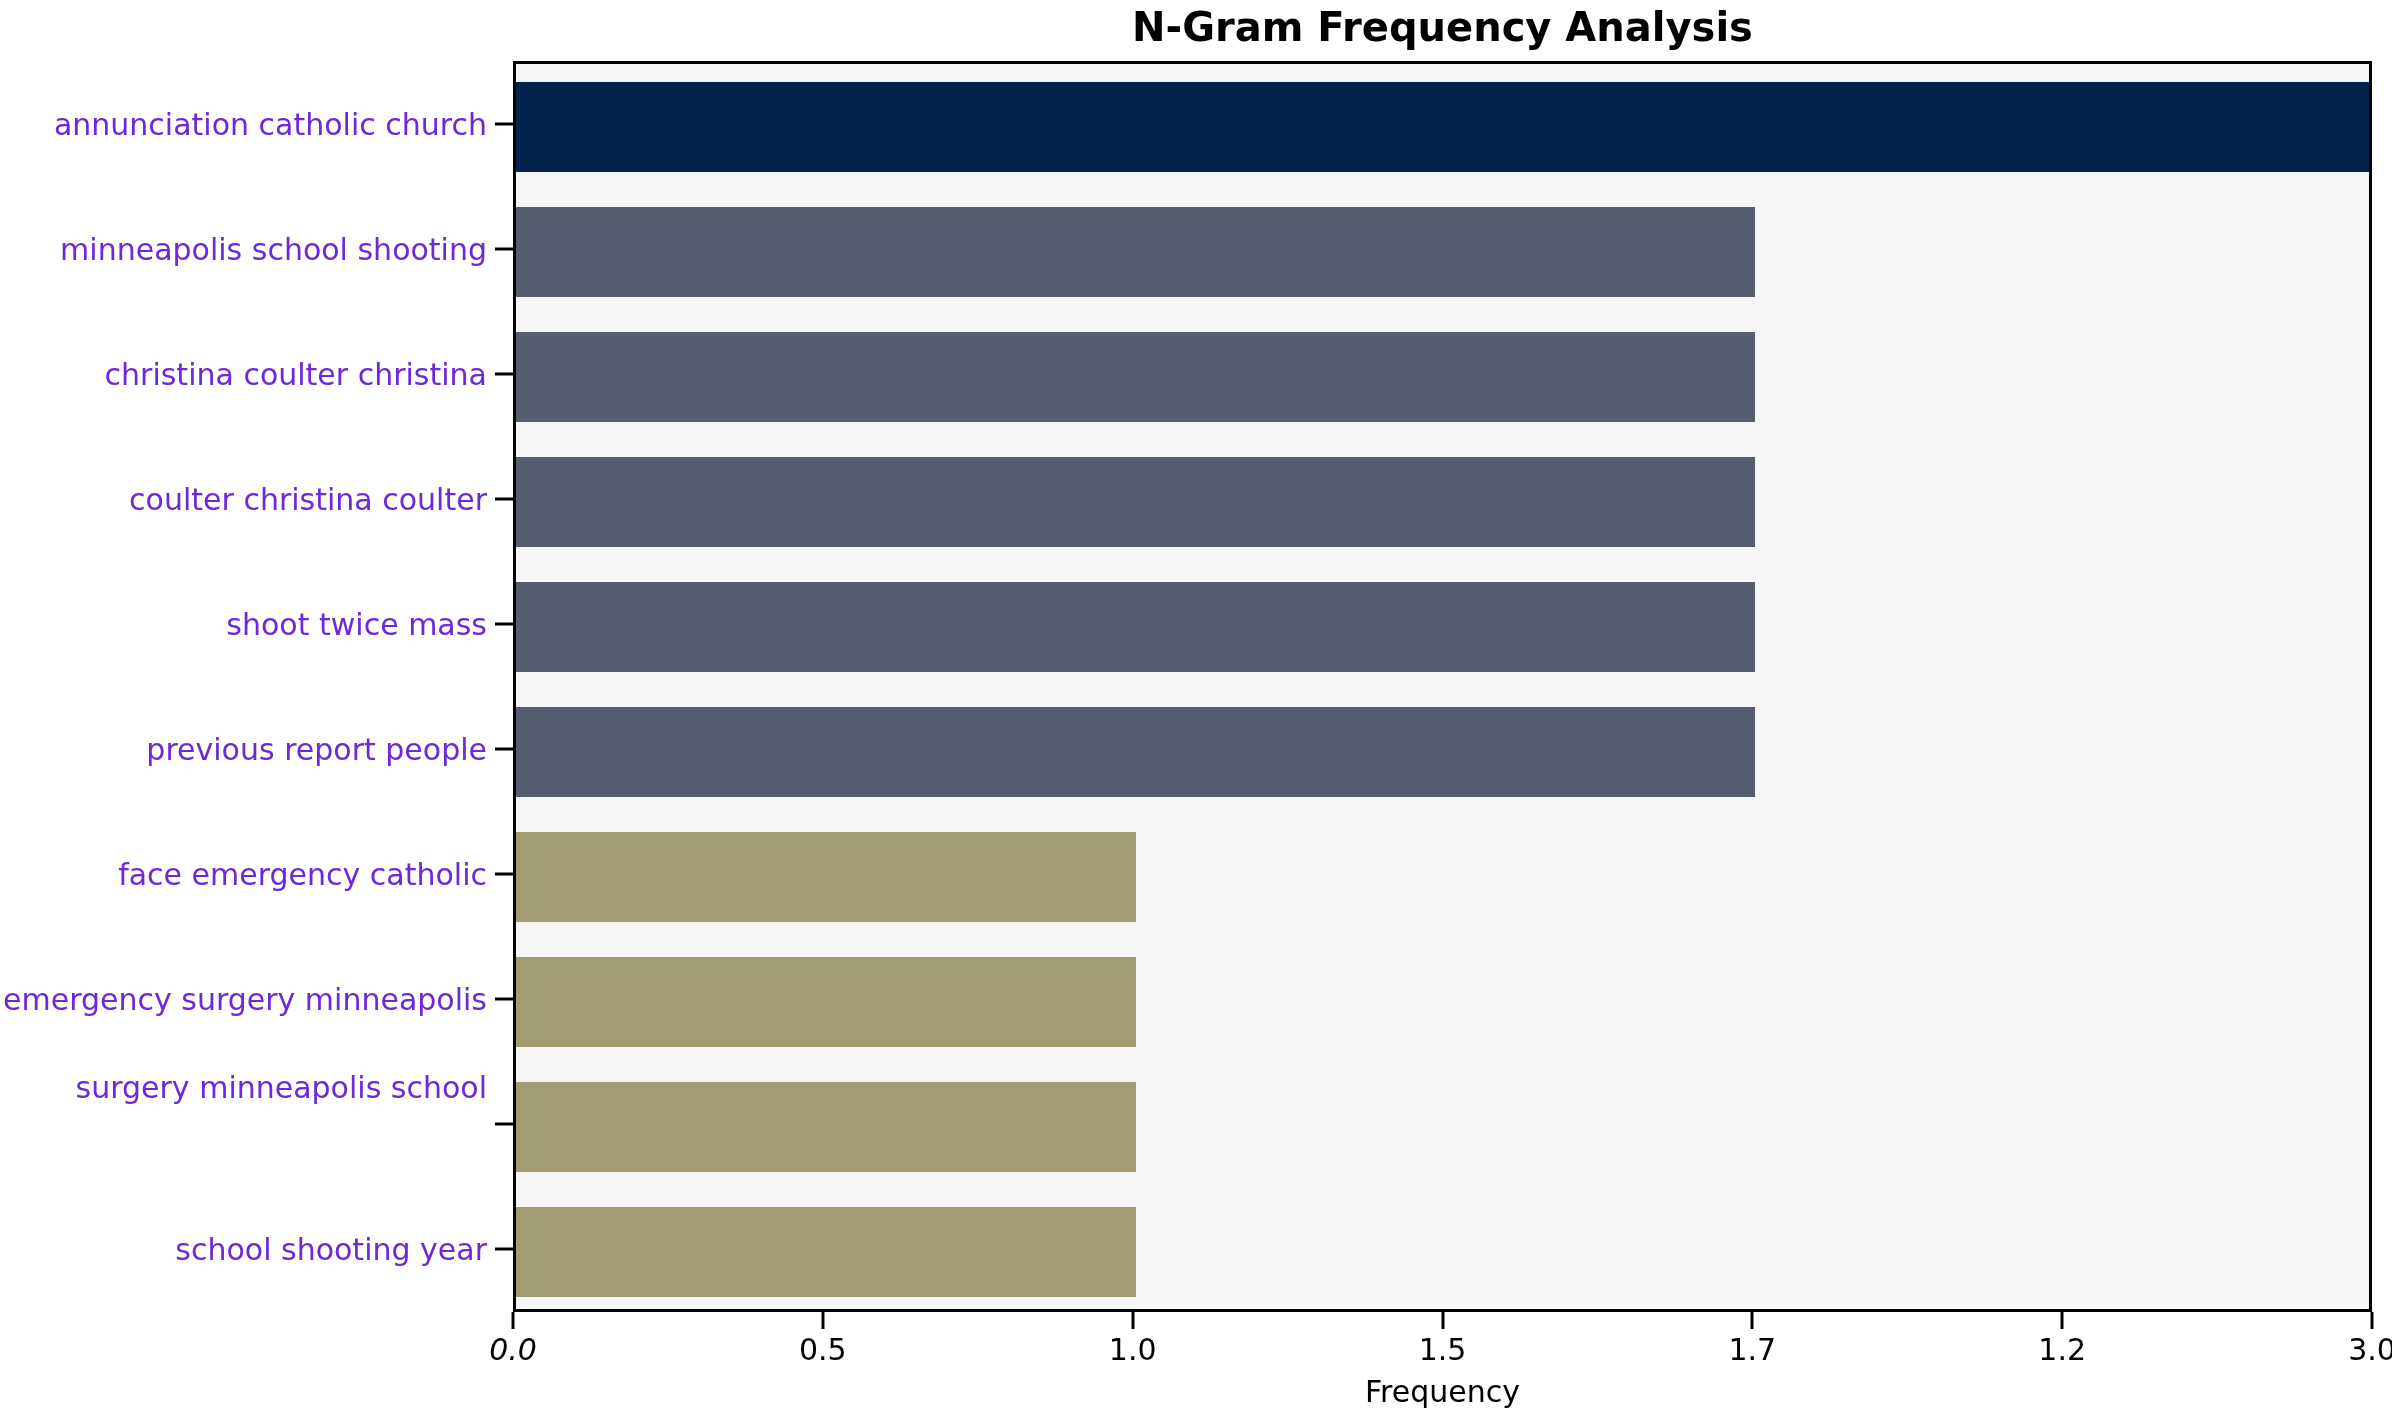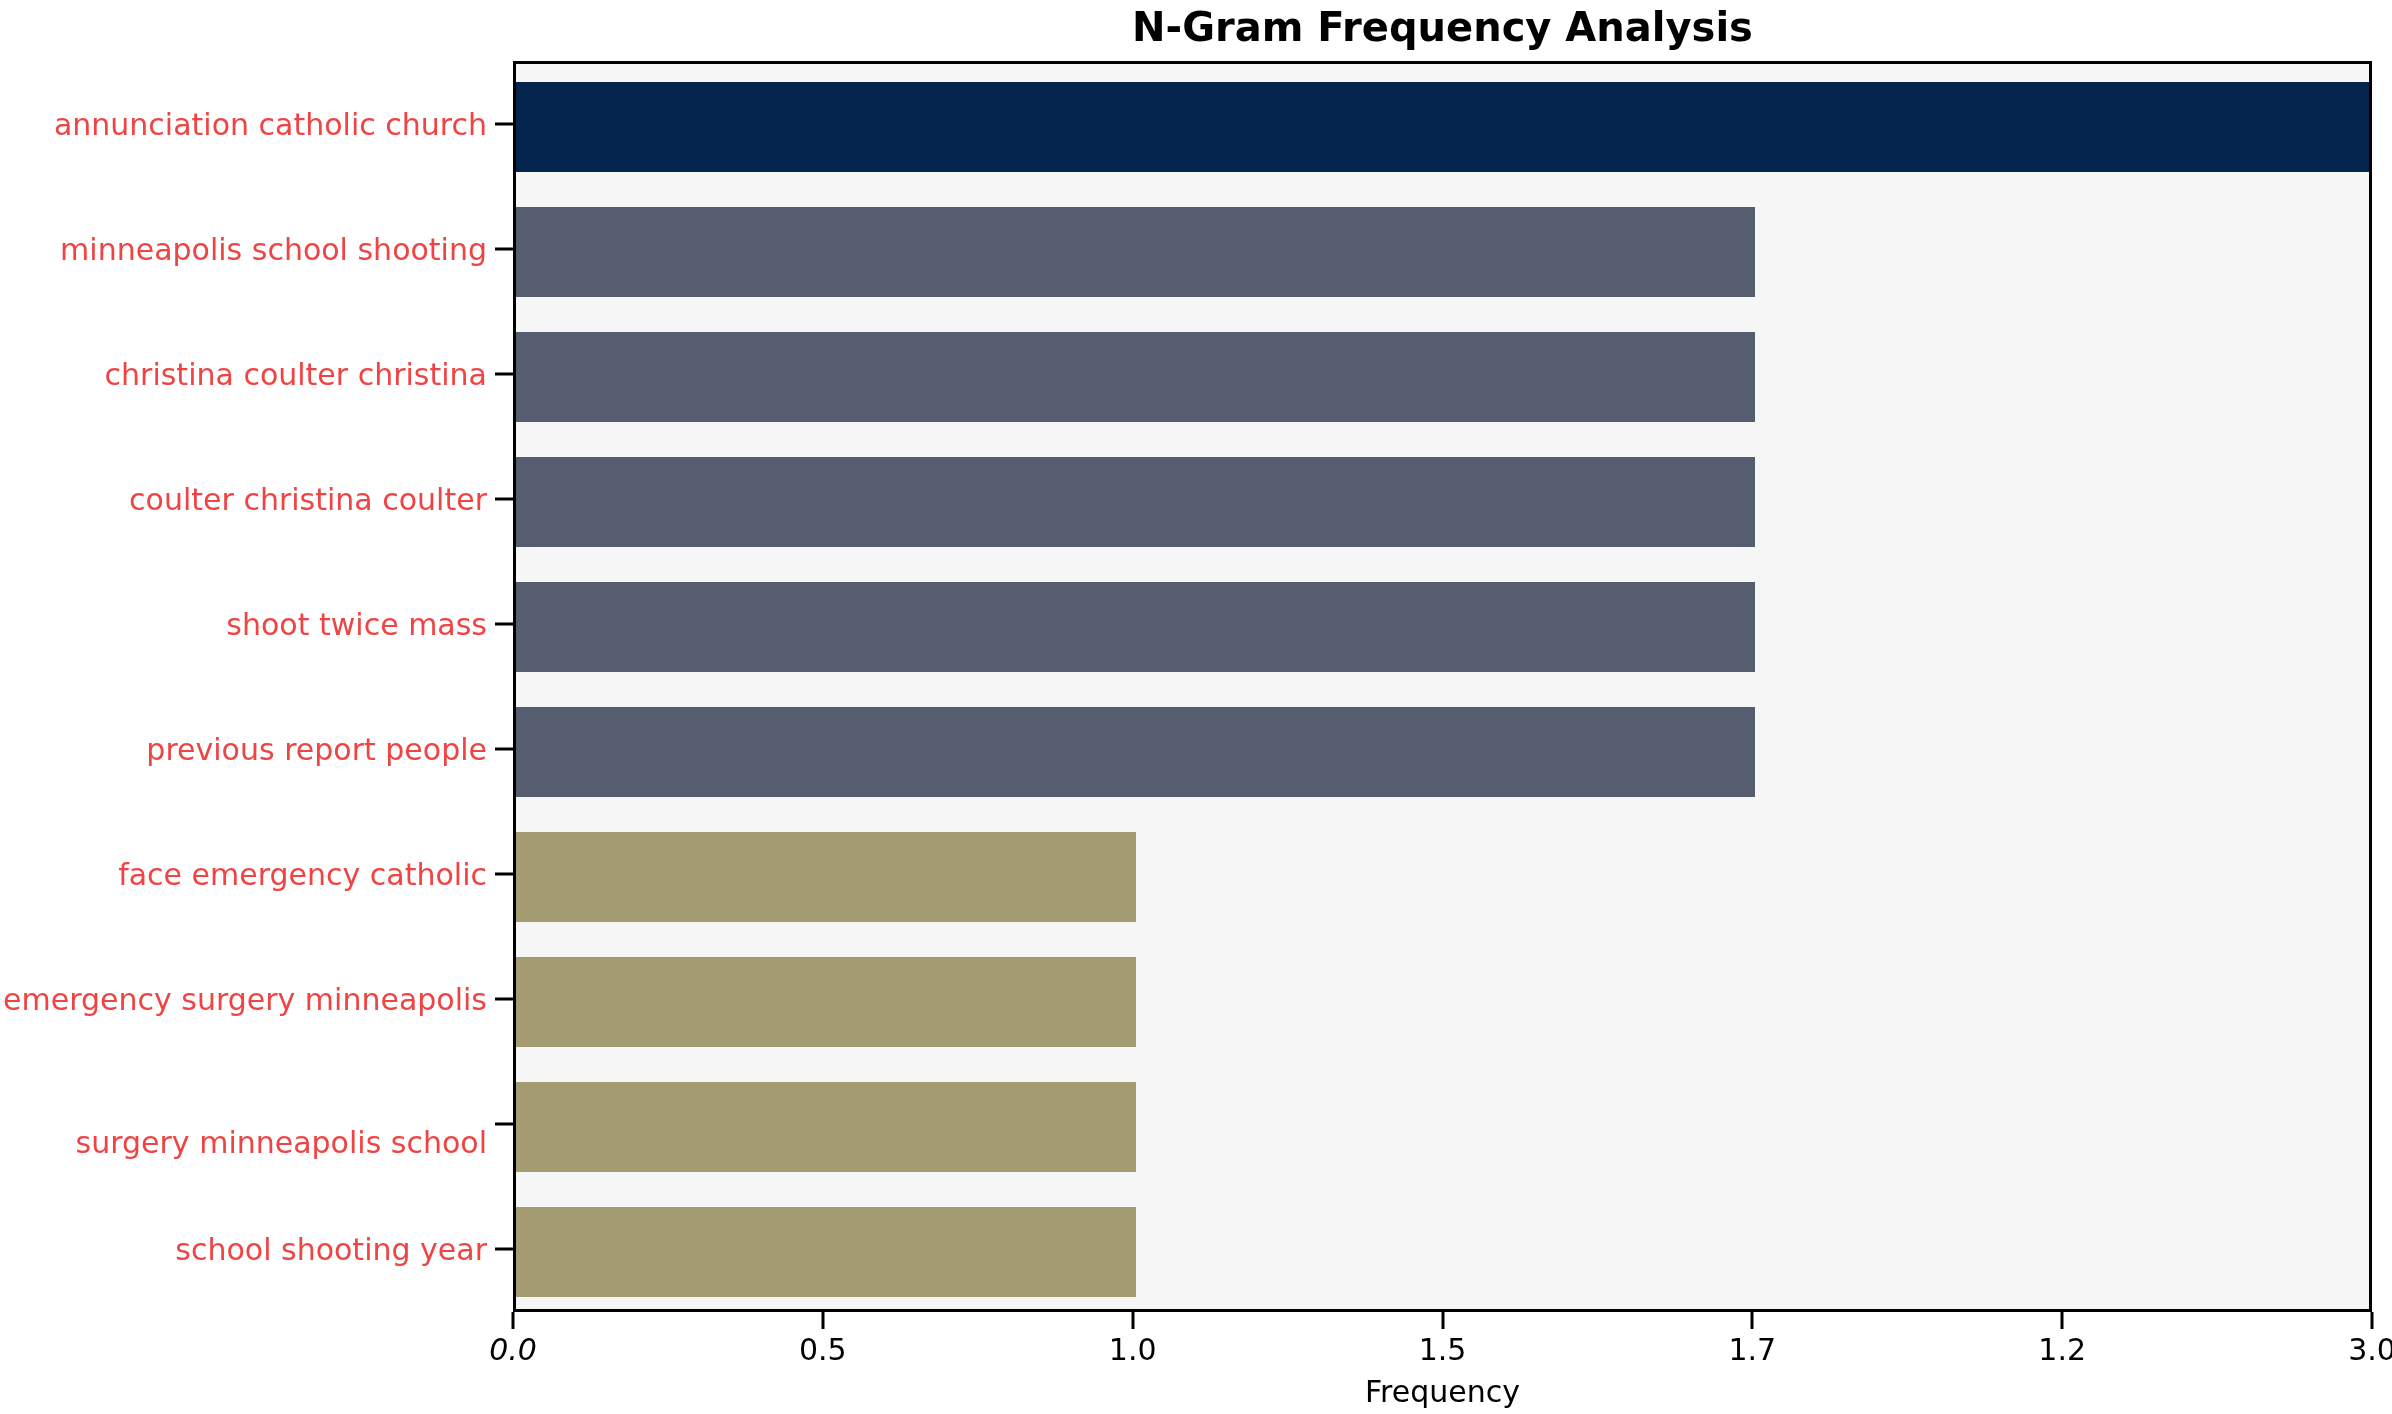--- a/index.html
+++ b/index.html
@@ -72,21 +72,21 @@
     left: 0;
     top: 61px;
     width: 513px;
     height: 1251px;
   }
   .ytick-label {
     position: absolute;
     right: 26px;
     transform: translateY(-50%);
     font-size: 30px;
-    color: #ef4444;
+    color: #6d28d9;
     white-space: nowrap;
     text-align: left;
     font-family: "DejaVu Sans", "Liberation Sans", sans-serif;
   }
   .ytick-mark {
     position: absolute;
     right: 0px;
     width: 18px;
     height: 3px;
     background: #000000;
@@ -165,21 +165,21 @@
       <div class="ytick-label" style="top: 437.85px;">coulter christina coulter</div>
       <div class="ytick-mark" style="top: 562.95px;"></div>
       <div class="ytick-label" style="top: 562.95px;">shoot twice mass</div>
       <div class="ytick-mark" style="top: 688.05px;"></div>
       <div class="ytick-label" style="top: 688.05px;">previous report people</div>
       <div class="ytick-mark" style="top: 813.15px;"></div>
       <div class="ytick-label" style="top: 813.15px;">face emergency catholic</div>
       <div class="ytick-mark" style="top: 938.25px;"></div>
       <div class="ytick-label" style="top: 938.25px;">emergency surgery minneapolis</div>
       <div class="ytick-mark" style="top: 1063.35px;"></div>
-      <div class="ytick-label" style="top: 1081px;">surgery minneapolis school</div>
+      <div class="ytick-label" style="top: 1026px;">surgery minneapolis school</div>
       <div class="ytick-mark" style="top: 1188.45px;"></div>
       <div class="ytick-label" style="top: 1188.45px;">school shooting year</div>
     </div>
 
   <div id="xticks-layer">
       <div class="xtick-mark" style="left: 0px;"></div>
       <div class="xtick-label" style="left: 0px; font-style: italic;">0.0</div>
       <div class="xtick-mark" style="left: 309.833px;"></div>
       <div class="xtick-label" style="left: 309.833px;">0.5</div>
       <div class="xtick-mark" style="left: 619.667px;"></div>

